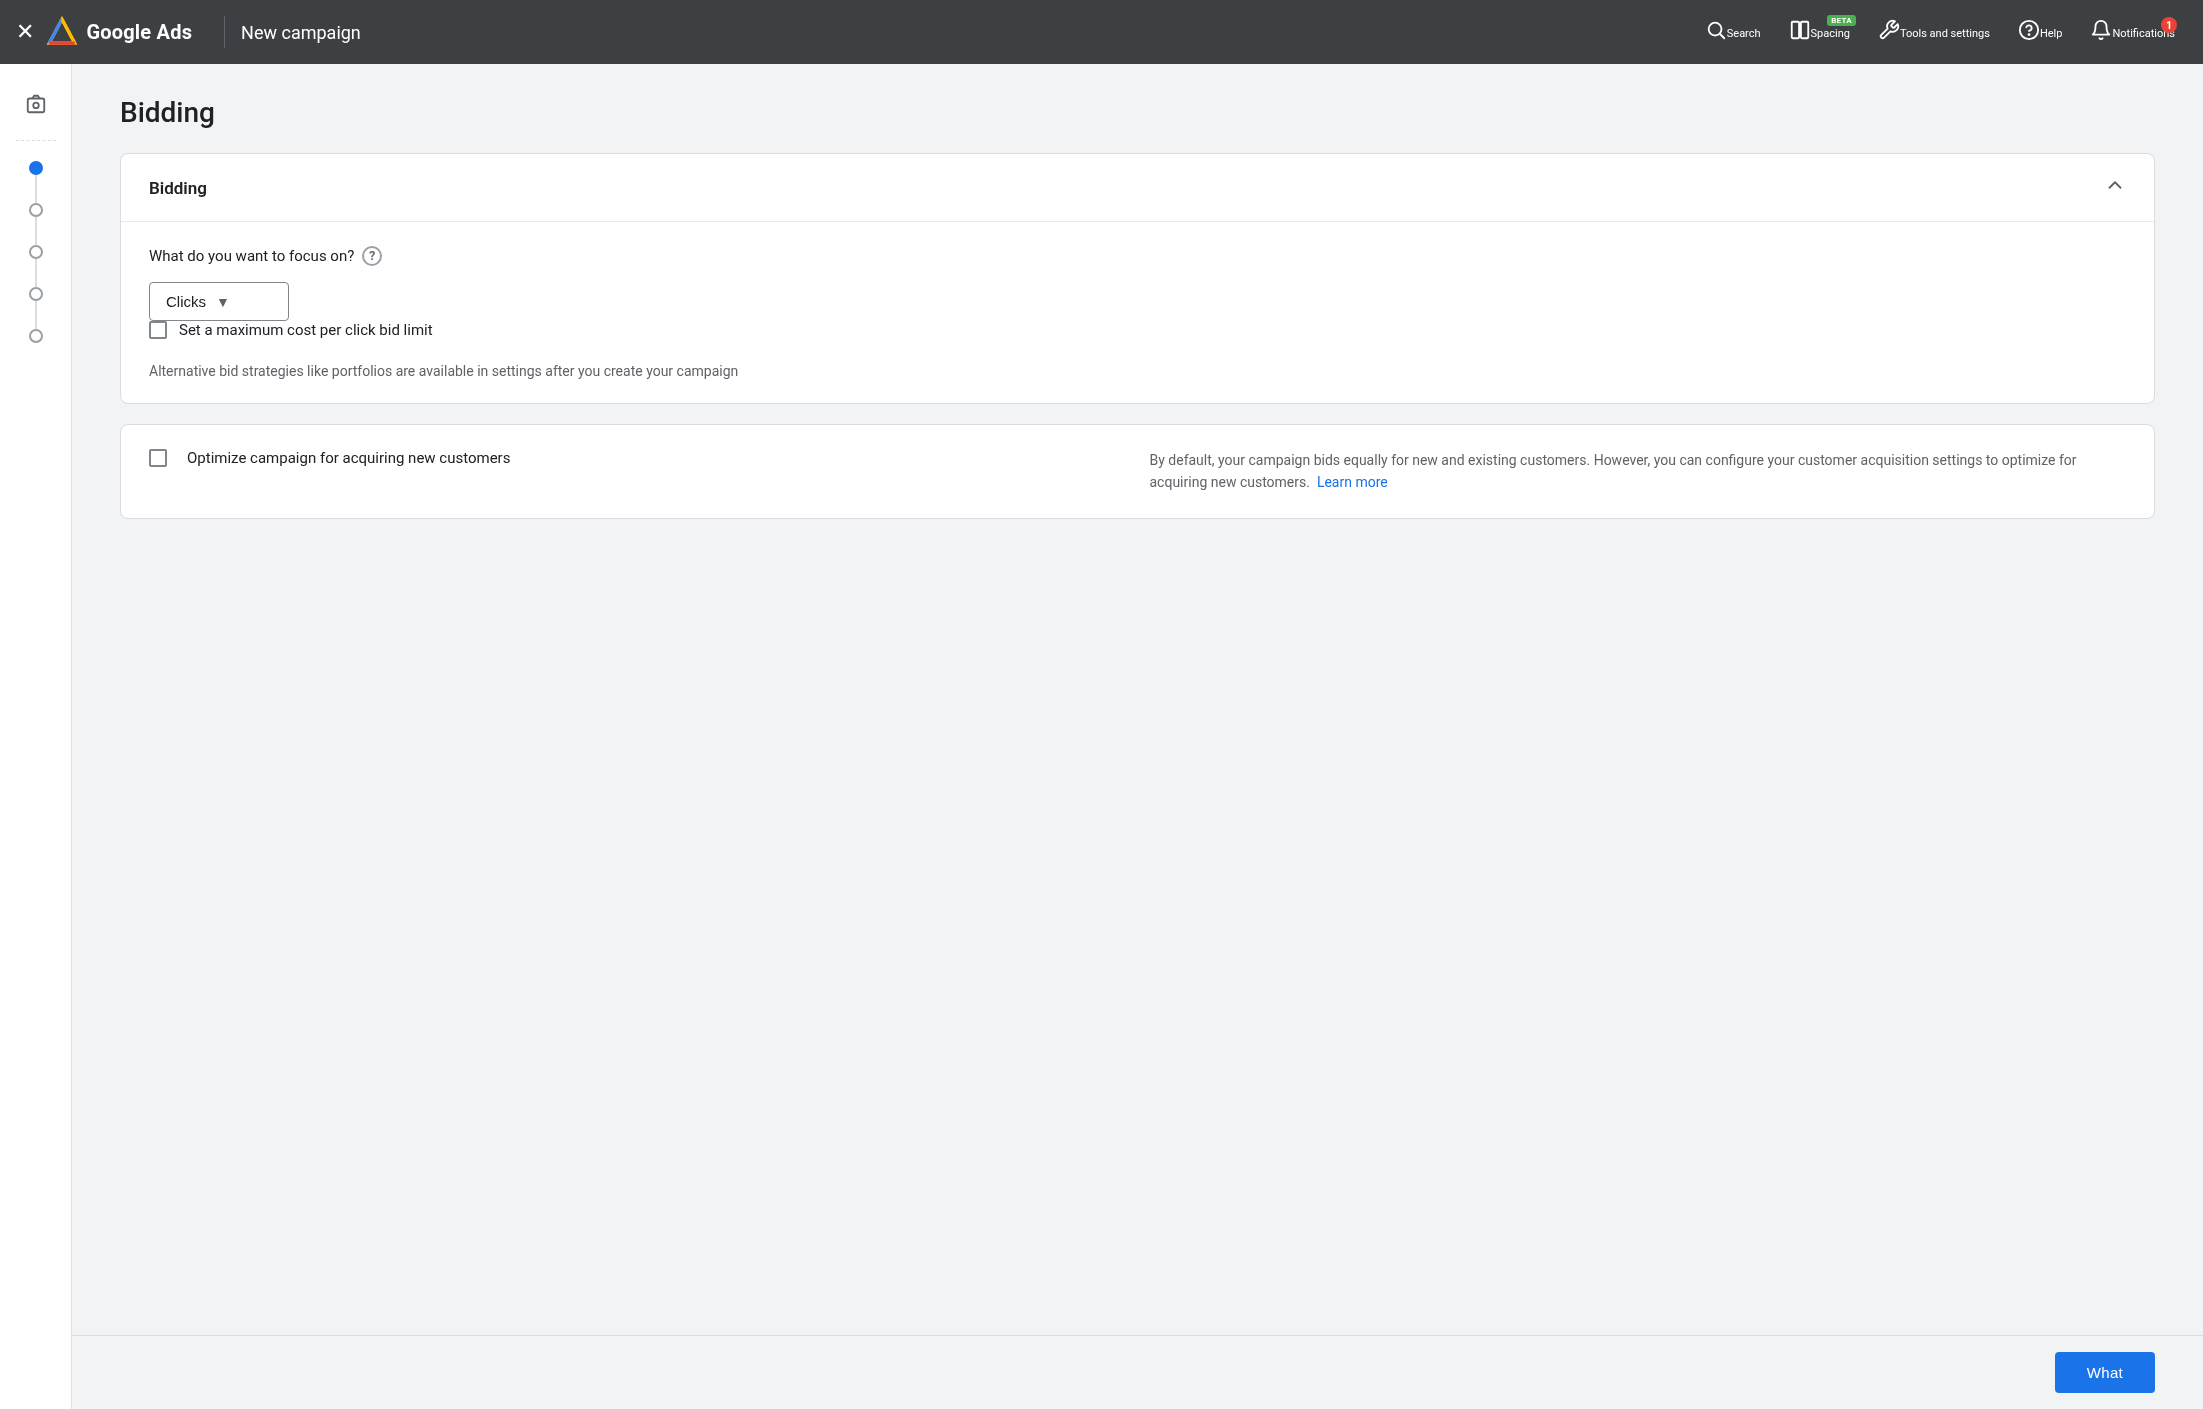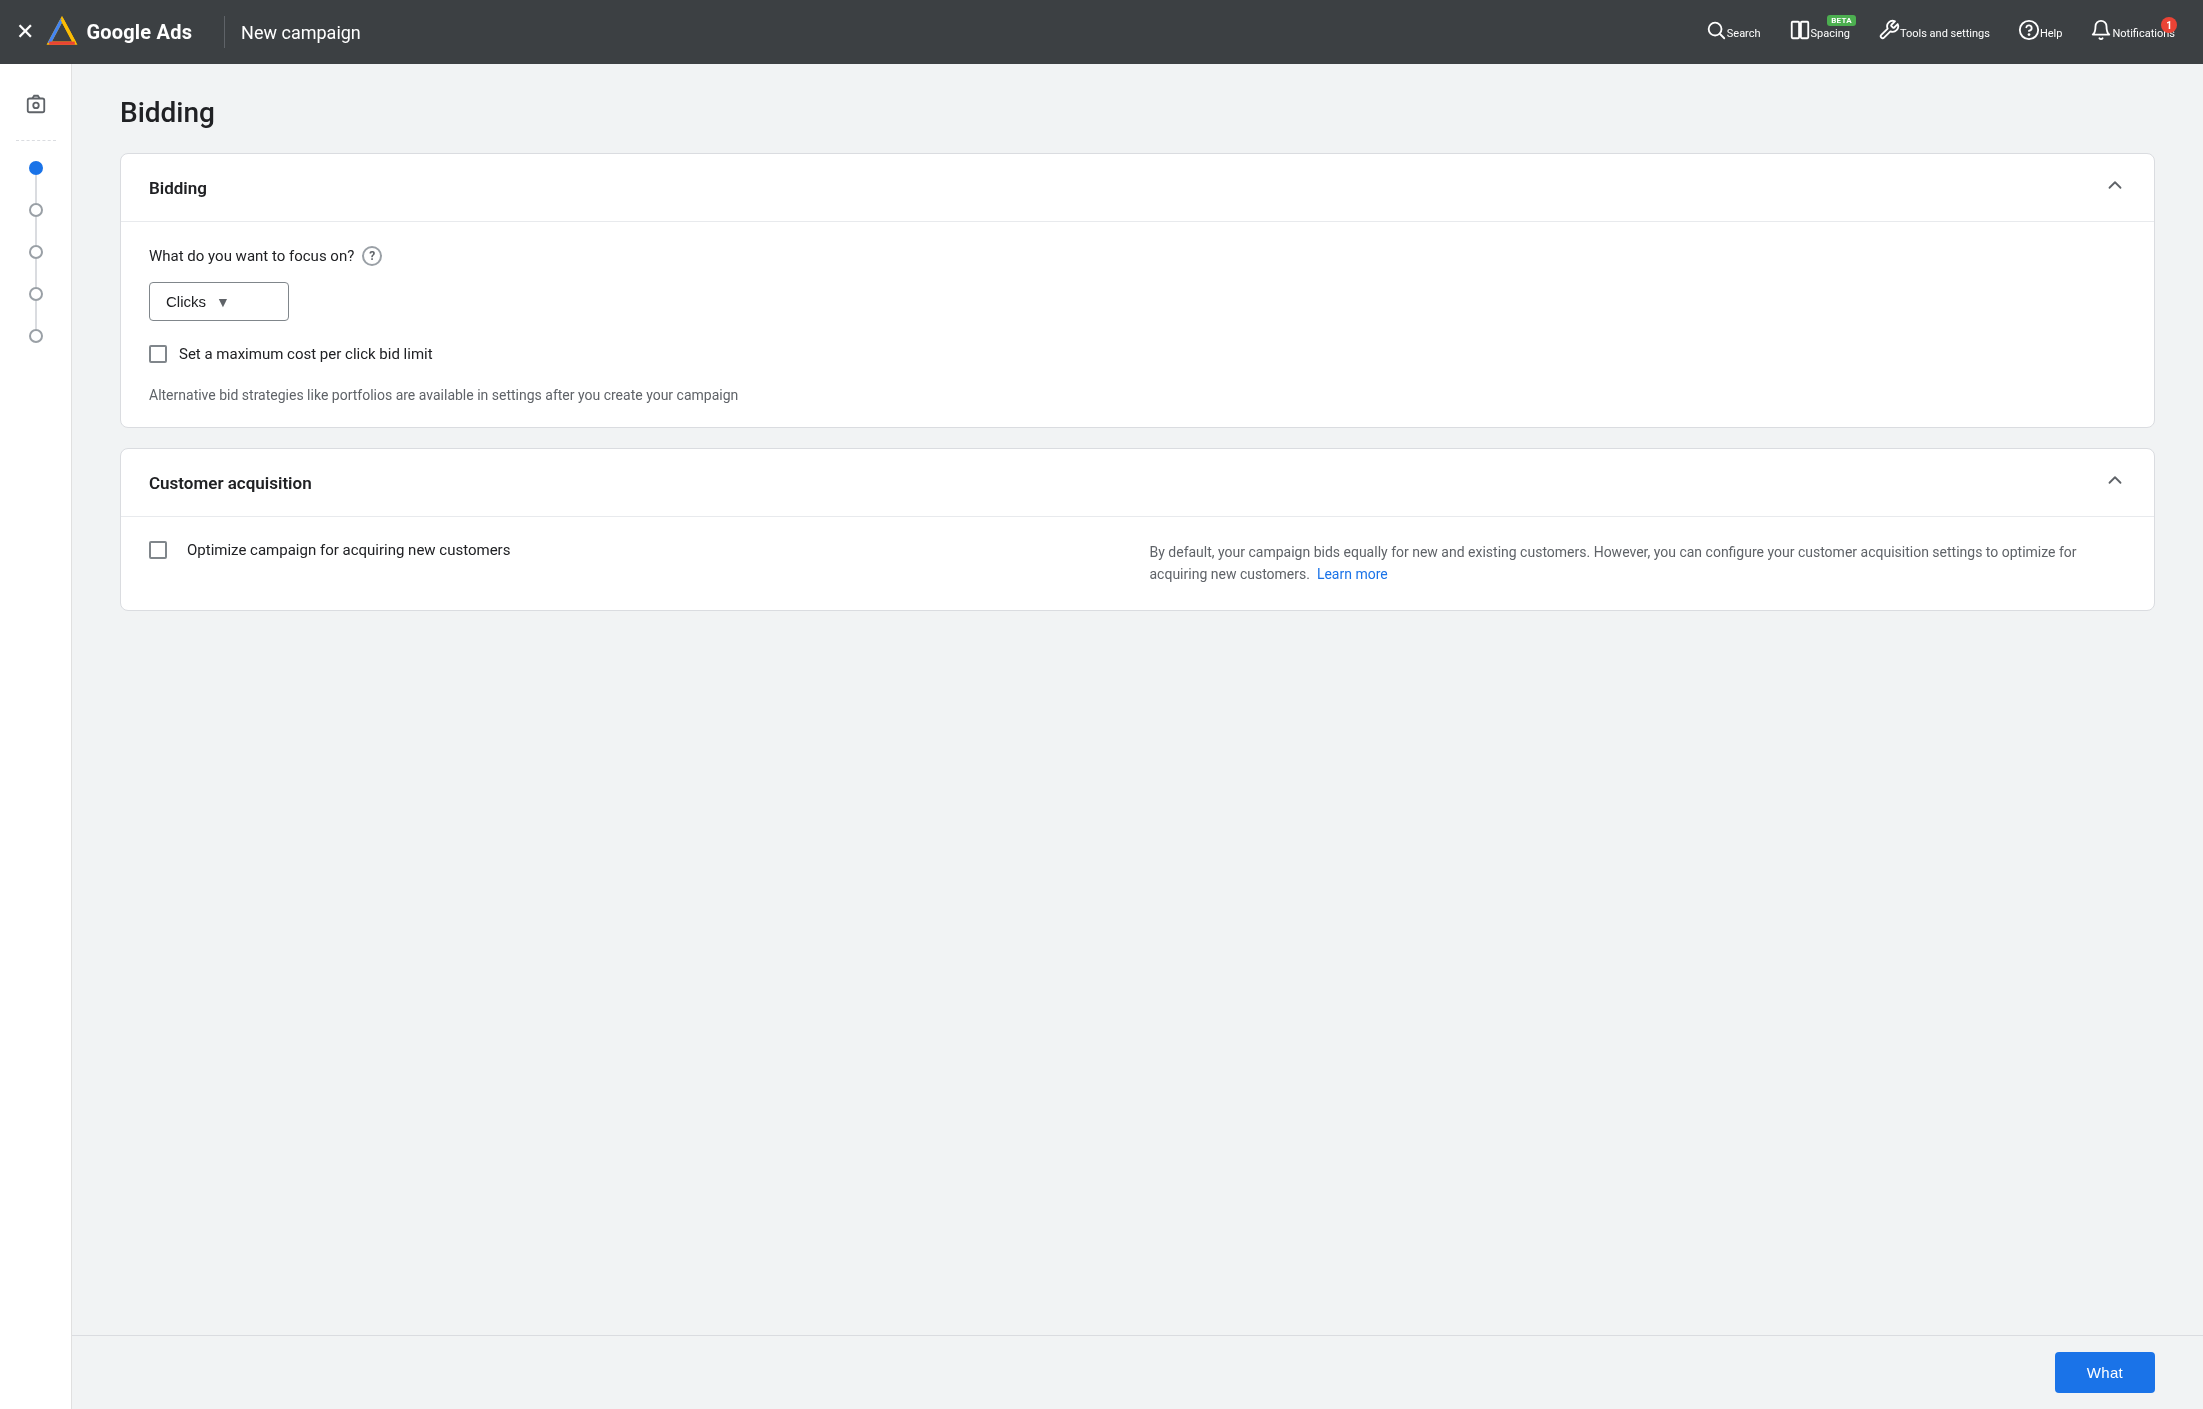--- a/index.html
+++ b/index.html
@@ -92,21 +92,21 @@
       font-size: 12px; color: #5f6368; cursor: pointer; font-weight: 700; flex-shrink: 0;
     }
     .dropdown-btn {
       display: inline-flex; align-items: center; gap: 10px;
       border: 1px solid #80868b; border-radius: 4px; padding: 10px 16px;
       background: #fff; font-size: 15px; color: #202124; cursor: pointer;
       min-width: 140px;
     }
     .dropdown-arrow { font-size: 14px; color: #5f6368; }
 
-    .checkbox-row { display: flex; align-items: center; gap: 12px; margin-top: 24px; }
+    .checkbox-row { display: flex; align-items: center; gap: 12px; }
     .checkbox-box {
       width: 18px; height: 18px; border: 2px solid #80868b; border-radius: 2px;
       background: #fff; flex-shrink: 0; cursor: pointer;
       display: flex; align-items: center; justify-content: center;
     }
     .checkbox-label { font-size: 15px; color: #202124; }
 
     .alt-bid-text { margin-top: 24px; font-size: 14px; color: #5f6368; }
 
     
@@ -252,28 +252,20 @@
         </button>
         <div class="checkbox-row">
           <div class="checkbox-box"></div>
           <label class="checkbox-label">Set a maximum cost per click bid limit</label>
         </div>
         <p class="alt-bid-text">Alternative bid strategies like portfolios are available in settings after you create your campaign</p>
       </div>
     </div>
 
     <div class="card">
-      <div class="card-header">
-        <span class="card-header-title">Customer acquisition</span>
-        <span class="card-chevron">
-          <svg width="22" height="22" viewBox="0 0 24 24" fill="none" stroke="#5f6368" stroke-width="2" stroke-linecap="round" stroke-linejoin="round">
-              <polyline points="18 15 12 9 6 15"></polyline>
-            </svg>
-        </span>
-      </div>
       <div class="customer-acq-body">
         <div class="customer-acq-left">
           <div class="checkbox-box"></div>
           <label class="checkbox-label">Optimize campaign for acquiring new customers</label>
         </div>
         <div class="customer-acq-right">
           <span>By default, your campaign bids equally for new and existing customers. However, you can configure your customer acquisition settings to optimize for acquiring new customers.</span>
           &nbsp;<a class="learn-more" href="#">Learn more</a>
         </div>
       </div>

